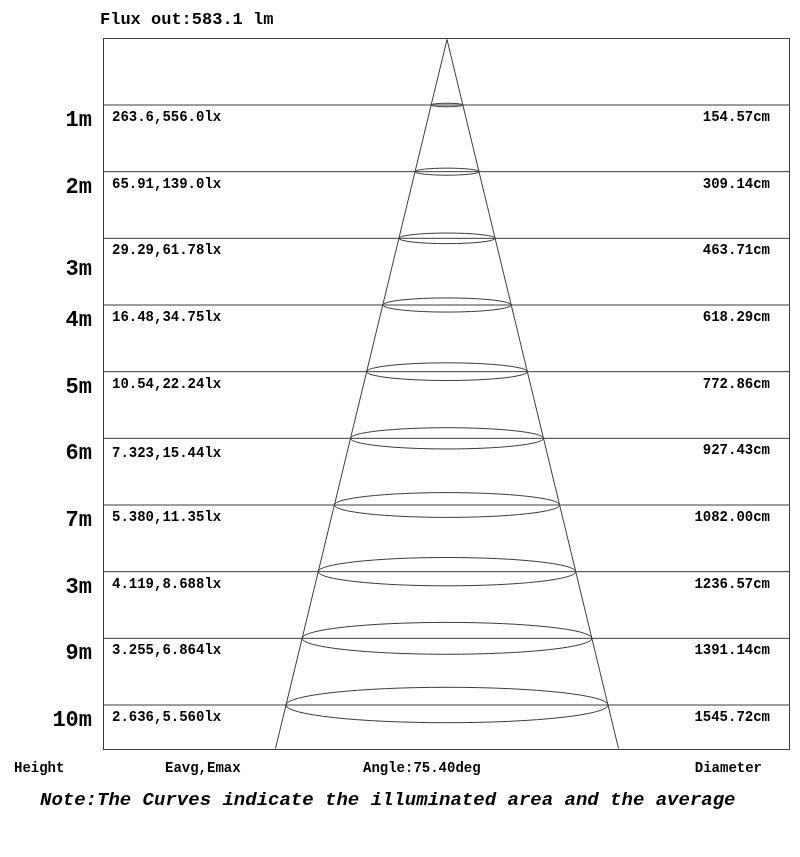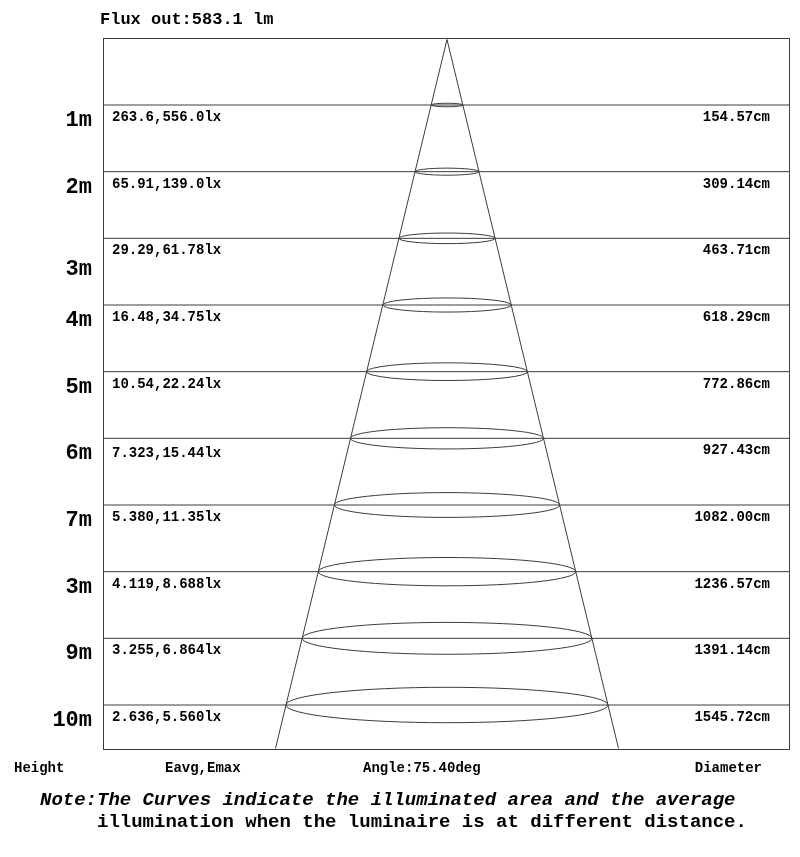--- a/index.html
+++ b/index.html
@@ -115,15 +115,14 @@
       <div class="cell d-value" style="top: 643.336px;">1391.14cm</div>
       <div class="cell d-value" style="top: 710.003px;">1545.72cm</div>
     </div>
 
   <div class="footer-label f-height">Height</div>
   <div class="footer-label f-eavg">Eavg,Emax</div>
   <div class="footer-label f-angle">Angle:75.40deg</div>
   <div class="footer-label f-diameter">Diameter</div>
 
   <div class="note-line note-1">Note:The Curves indicate the illuminated area and the average</div>
-  <div class="note-line note-2">illumination when the luminaire is at different distance.</div>
 
 </div>
 
 </body></html>

